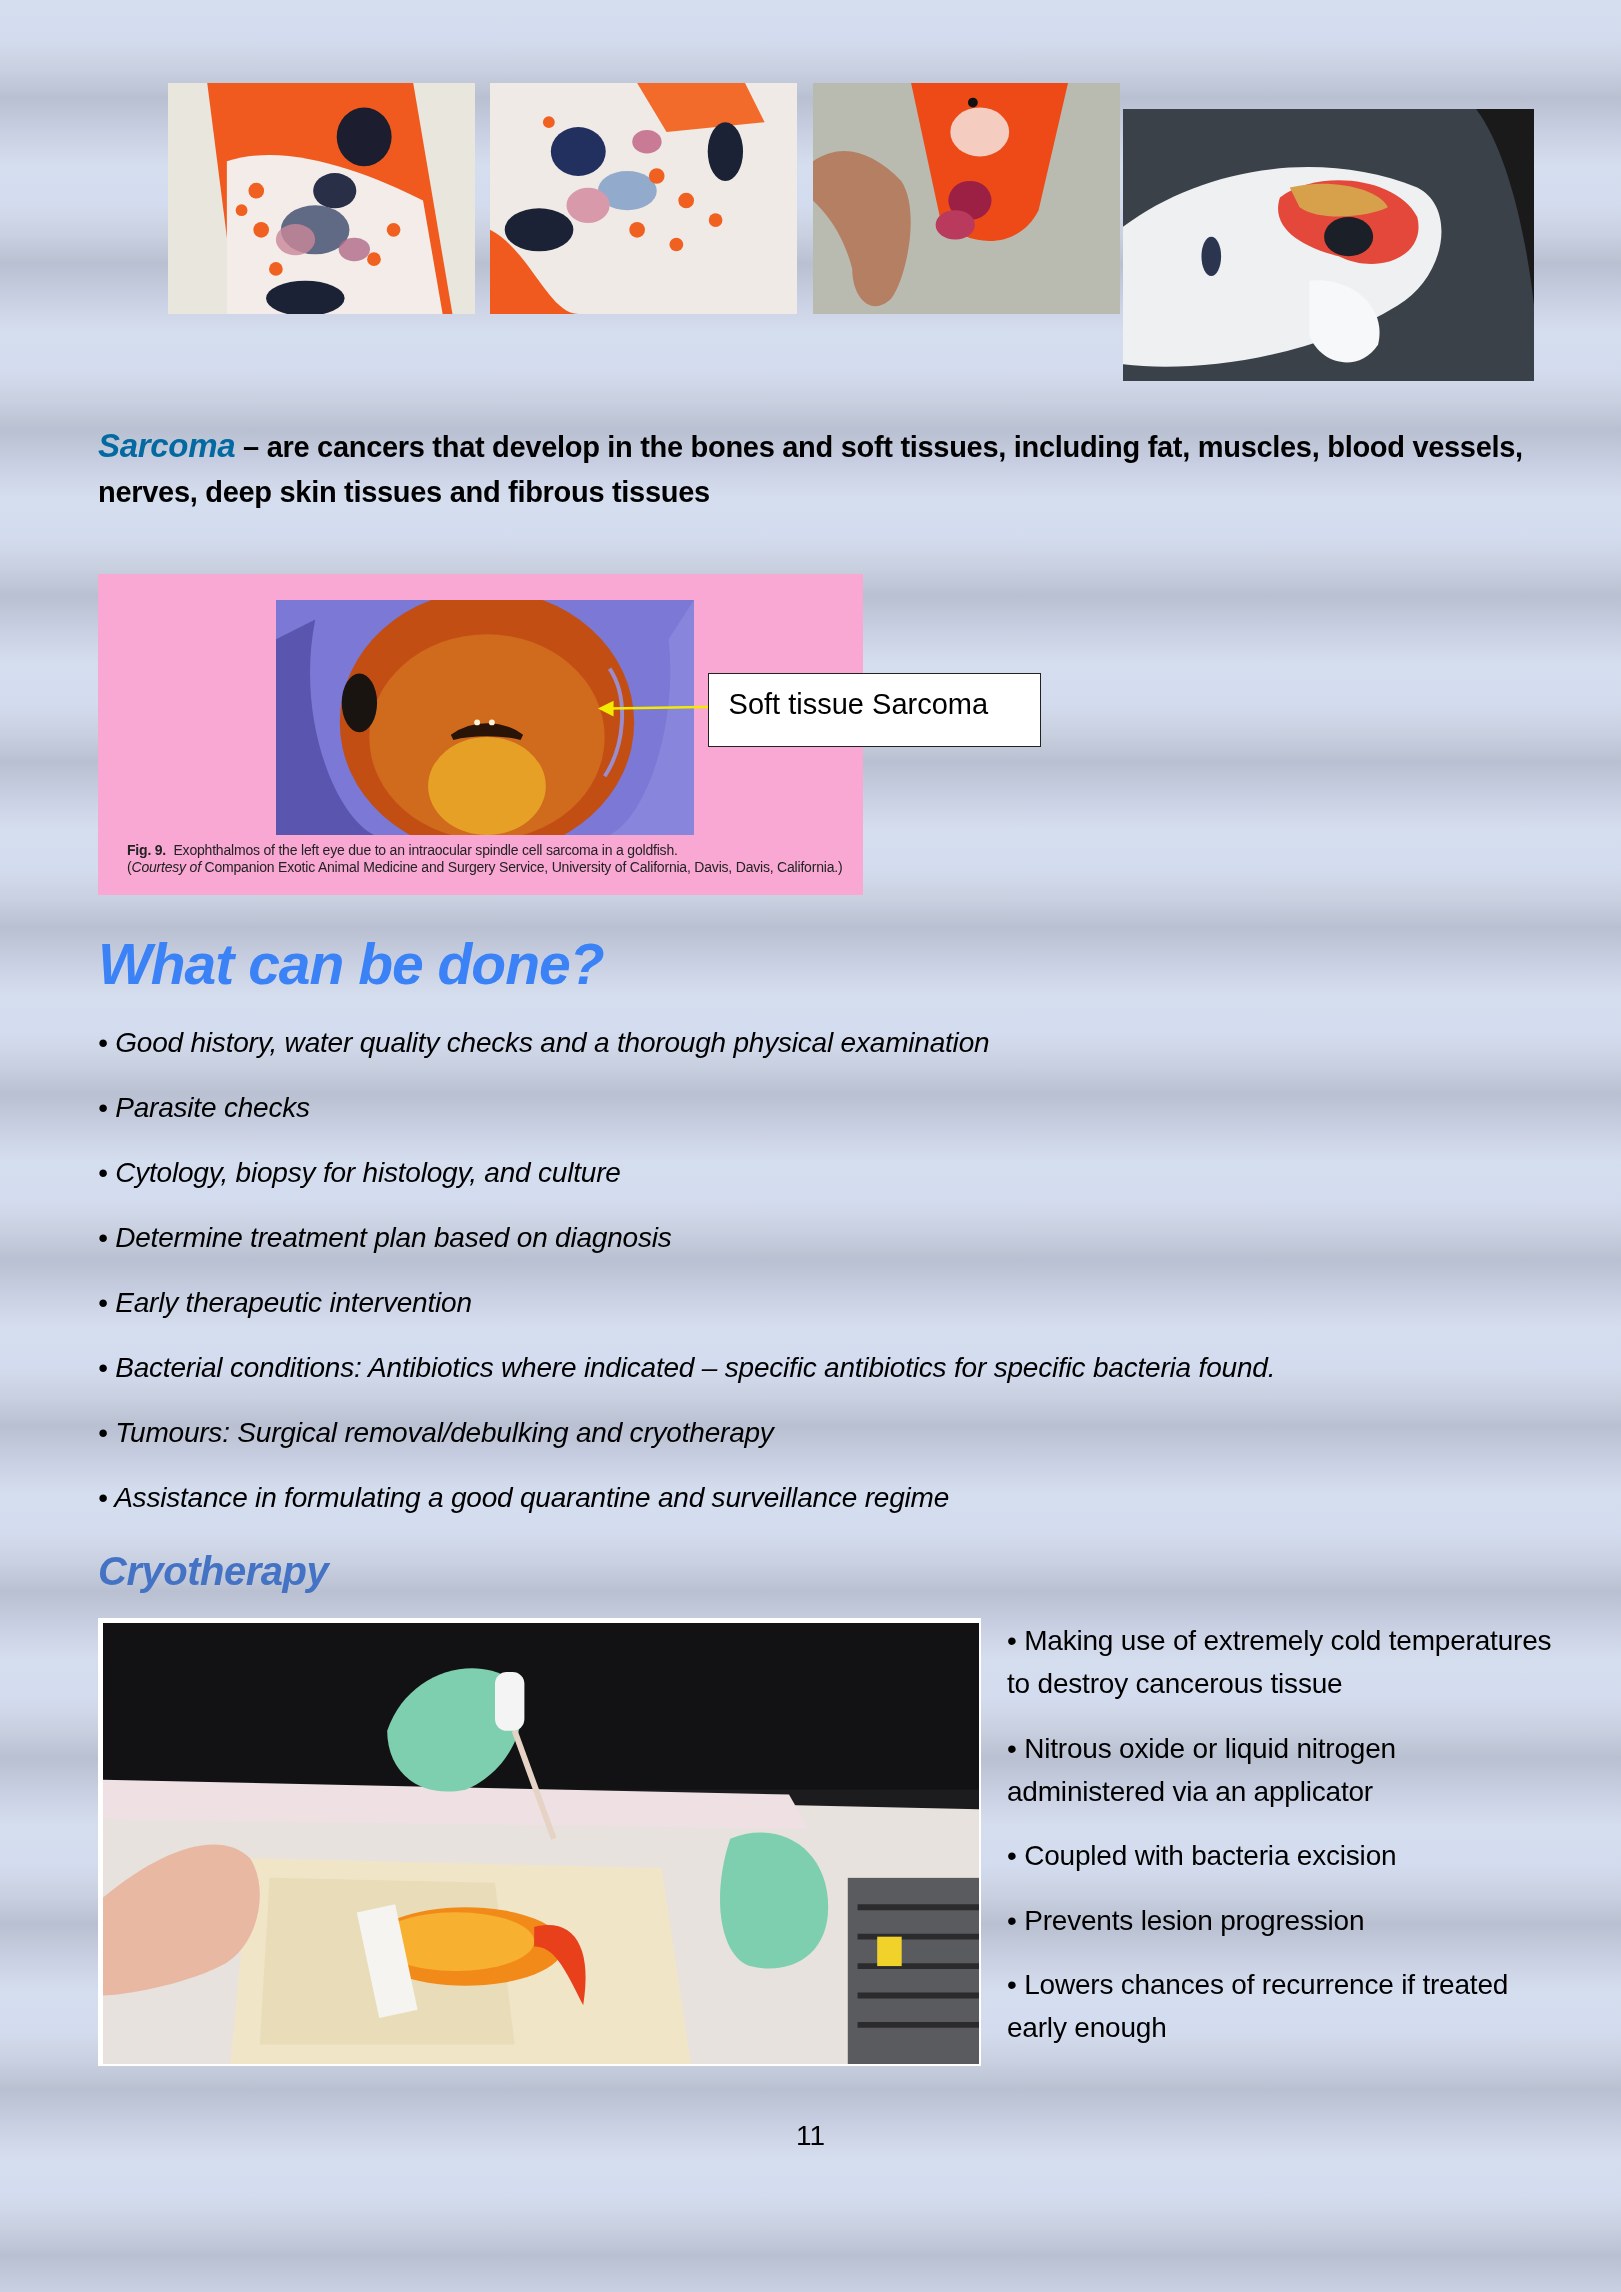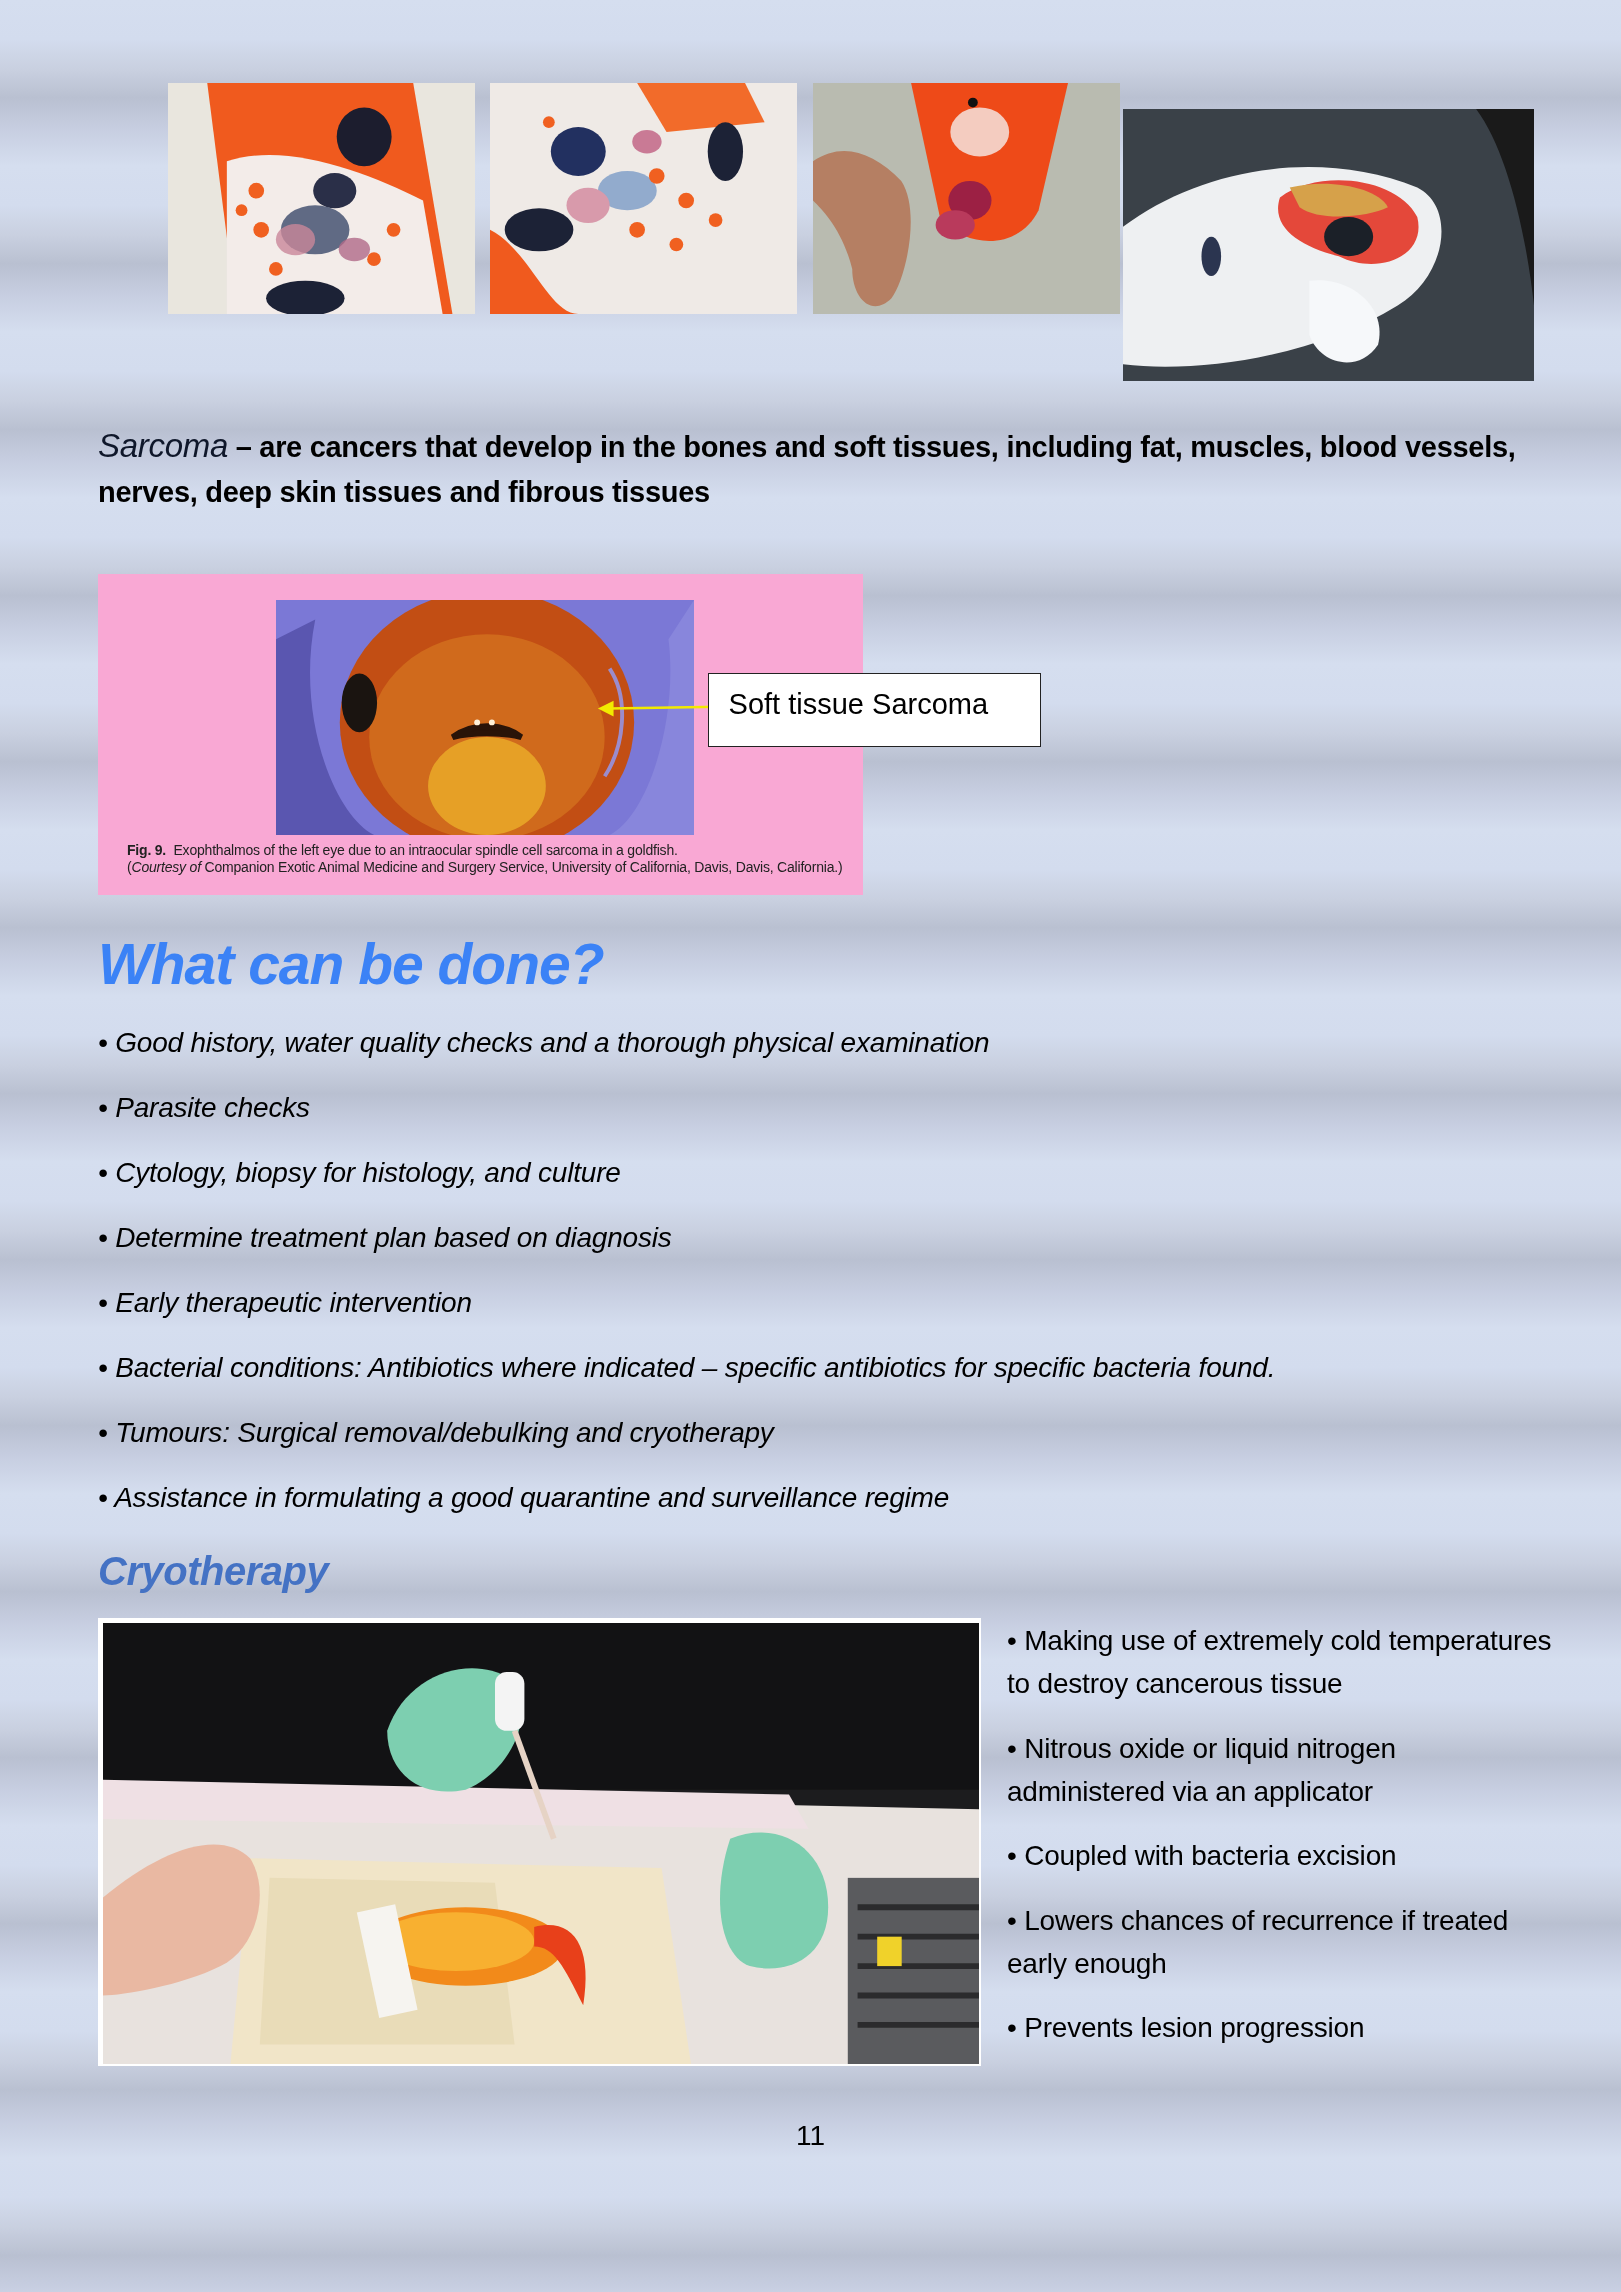--- a/index.html
+++ b/index.html
@@ -25,21 +25,21 @@
   
   .photo { position: absolute; overflow: hidden; }
   .photo svg { width: 100%; height: 100%; display: block; }
 
   .sarcoma-def {
     left: 98px; top: 423px; width: 1451px;
     font-size: 29px; line-height: 45px; font-weight: bold;
     letter-spacing: -0.3px;
   }
   .sarcoma-def .term {
-    color: #0f172a; font-style: italic; font-weight: normal; font-size: 33px;
+    color: #0369a1; font-style: italic; font-weight: bold; font-size: 33px;
   }
 
   .fig-box {
     left: 98px; top: 574px; width: 765px; height: 321px;
     background: #f9a8d4;
   }
   .fig-photo {
     position: absolute; left: 178px; top: 25.5px; width: 418px; height: 235px; overflow: hidden;
   }
   .fig-caption {
@@ -234,18 +234,18 @@
       </g>
       <rect x="790" y="320" width="25" height="30" fill="#f0d22a"></rect>
     </svg>
   </div>
 </div>
 
 <ul class="abs cryo-list">
   <li>• Making use of extremely cold temperatures to destroy cancerous tissue</li>
   <li>• Nitrous oxide or liquid nitrogen administered via an applicator</li>
   <li>• Coupled with bacteria excision</li>
+  <li>• Prevents lesion progression</li>
   <li>• Lowers chances of recurrence if treated early enough</li>
-  <li>• Prevents lesion progression</li>
 </ul>
 
 <div class="abs page-number">11</div>
 
 
 </body></html>

